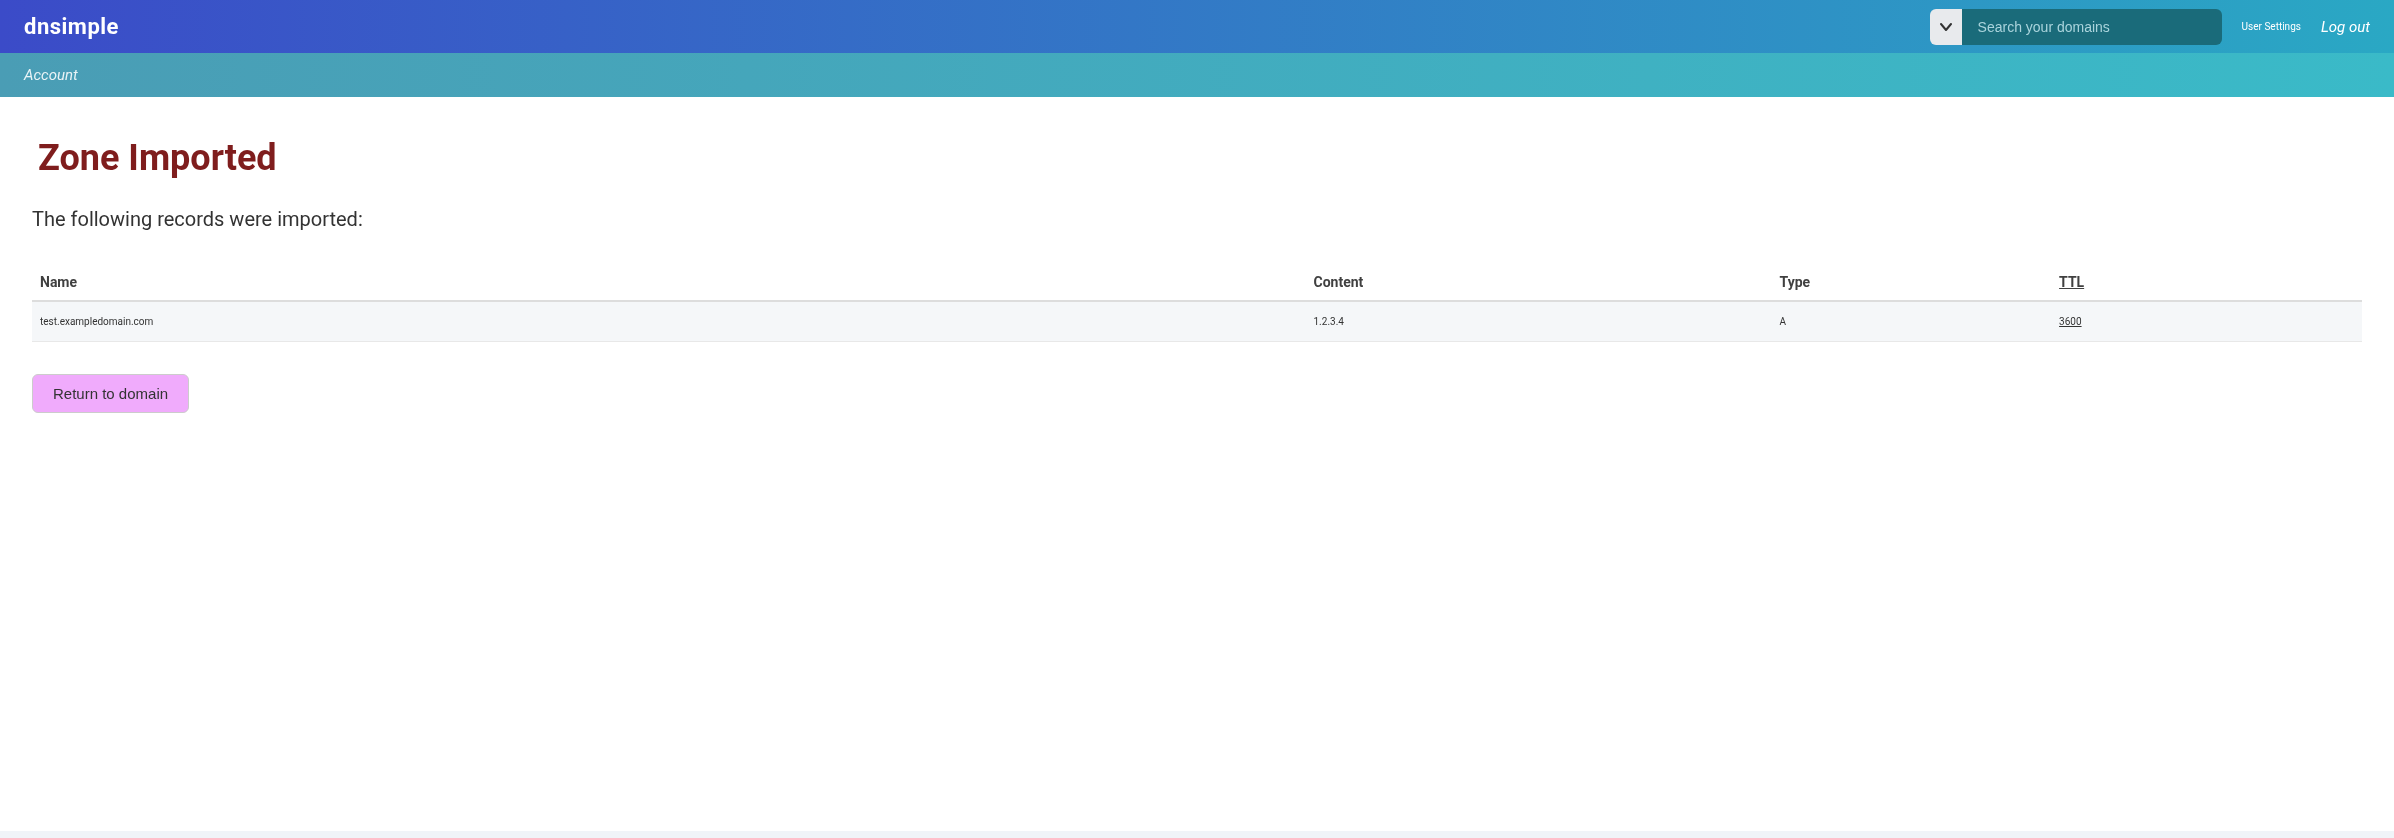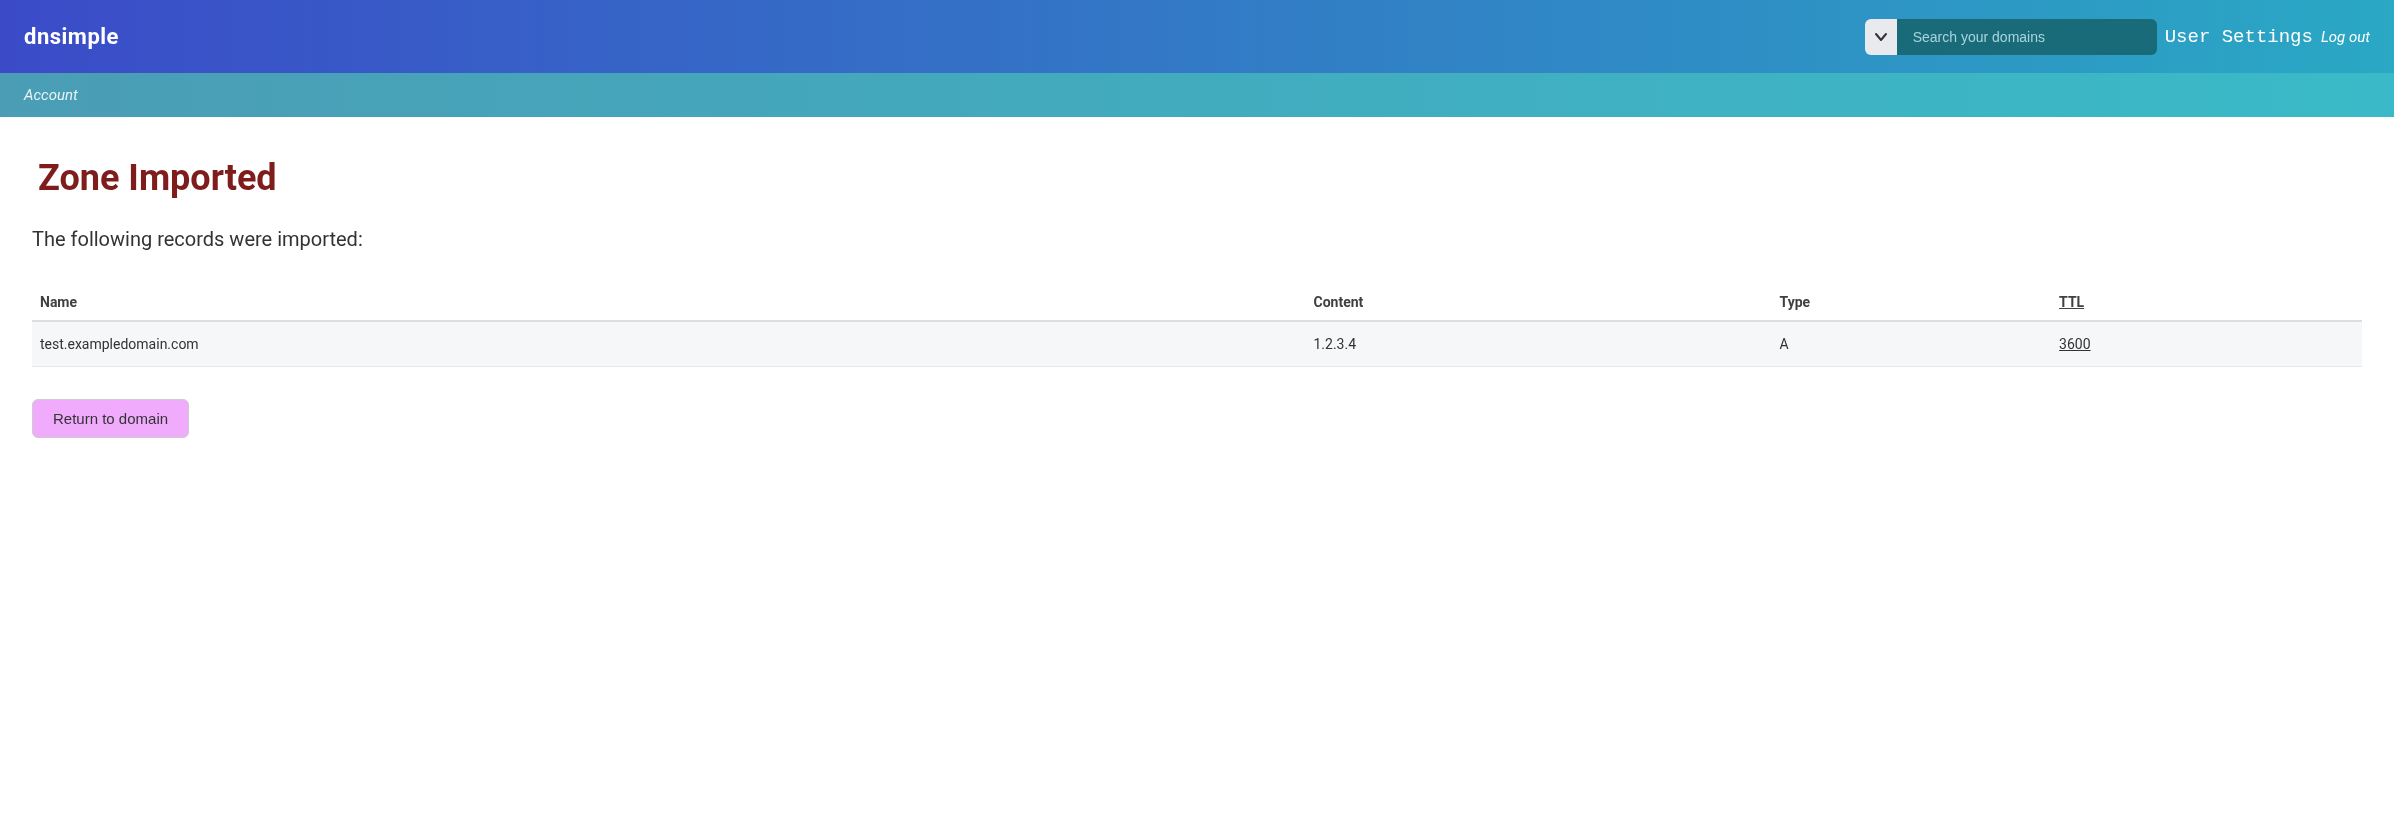--- a/index.html
+++ b/index.html
@@ -14,34 +14,34 @@
       min-height: 100vh;
     }
 
     
     .top-header {
       background: linear-gradient(to right, #3b4bc8, #2aa8c4);
       display: flex;
       align-items: center;
       justify-content: space-between;
       padding: 0 24px;
-      height: 73px;
+      height: 53px;
     }
 
     .logo {
       color: white;
       font-size: 22px;
       font-weight: 700;
       letter-spacing: 0.5px;
     }
 
     .header-right {
       display: flex;
       align-items: center;
-      gap: 8px;
+      gap: 20px;
     }
 
     .search-container {
       display: flex;
       align-items: center;
     }
 
     .search-dropdown-btn {
       background: #e8eaed;
       border: none;
@@ -69,24 +69,23 @@
       border-radius: 0 6px 6px 0;
       outline: none;
     }
 
     .search-input::placeholder {
       color: #aad4dc;
     }
 
     .user-settings-link {
       color: white;
-      font-size: 19px;
+      font-size: 10px;
       text-decoration: none;
       cursor: pointer;
-      font-family: Liberation Mono, monospace;
     }
 
     .logout-link {
       color: white;
       font-size: 15px;
       font-style: italic;
       text-decoration: none;
       cursor: pointer;
     }
 
@@ -175,21 +174,21 @@
     .records-table th:first-child {
       padding-left: 8px;
     }
 
     .records-table tbody tr {
       border-bottom: 1px solid #e8e8e8;
       background: #f5f7f9;
     }
 
     .records-table td {
-      font-size: 14px;
+      font-size: 10px;
       color: #333;
       padding: 14px 12px 14px 0;
     }
 
     .records-table td:first-child {
       padding-left: 8px;
     }
 
     .col-name { width: 55%; }
     .col-content { width: 20%; }

